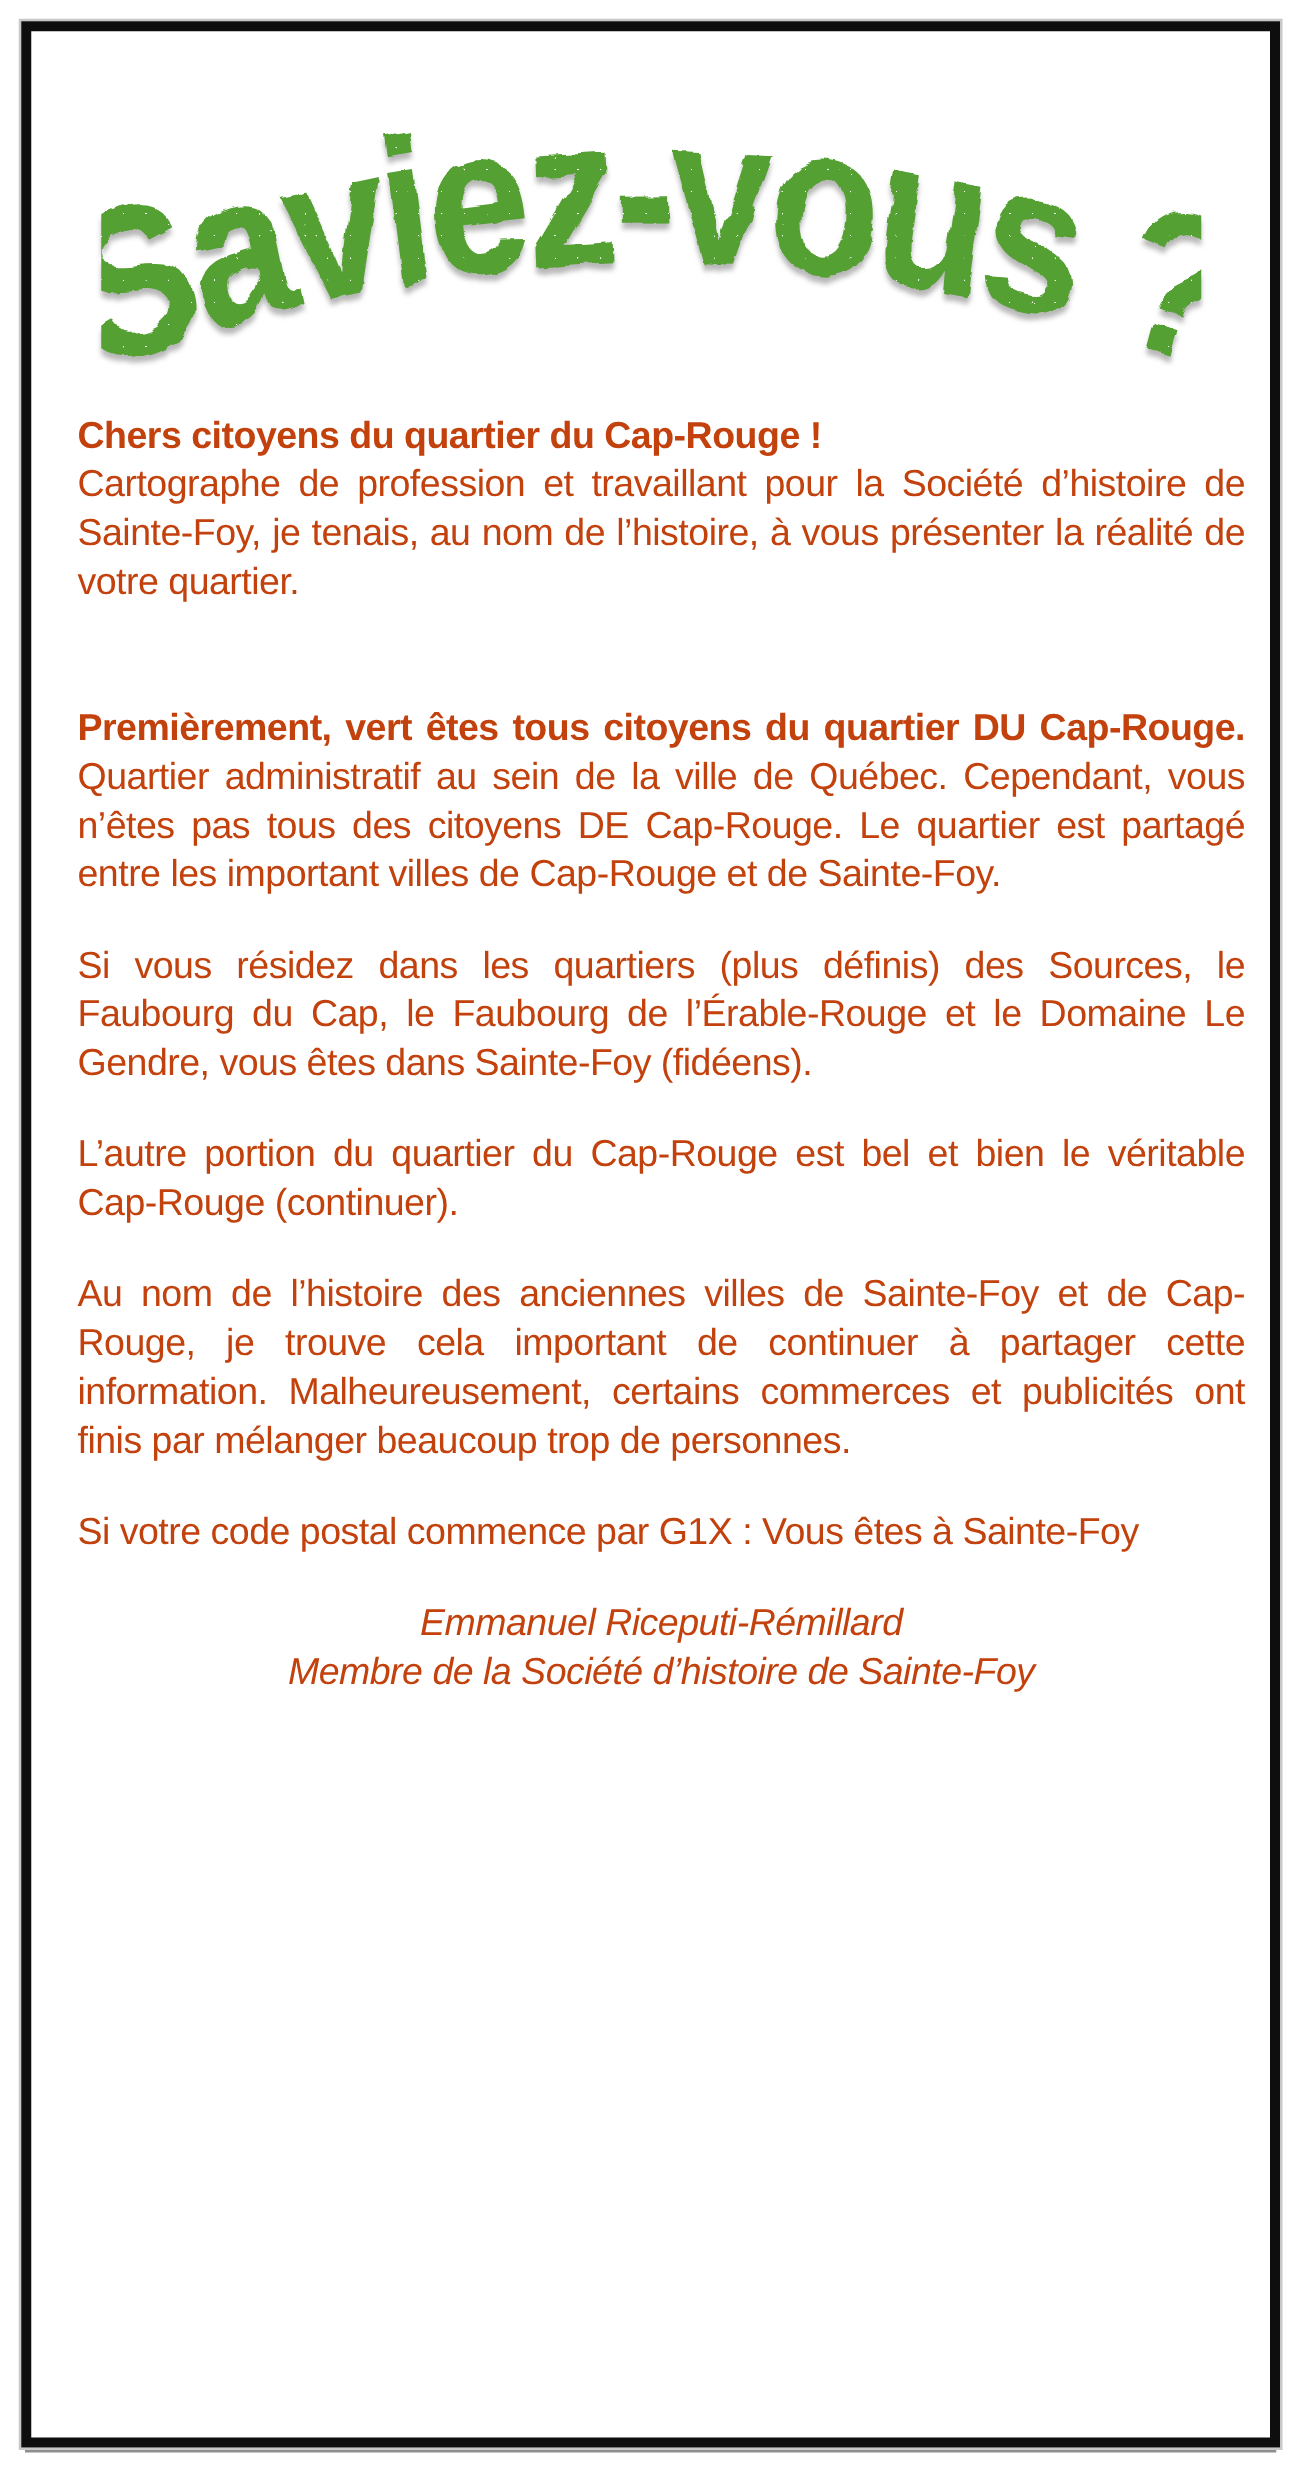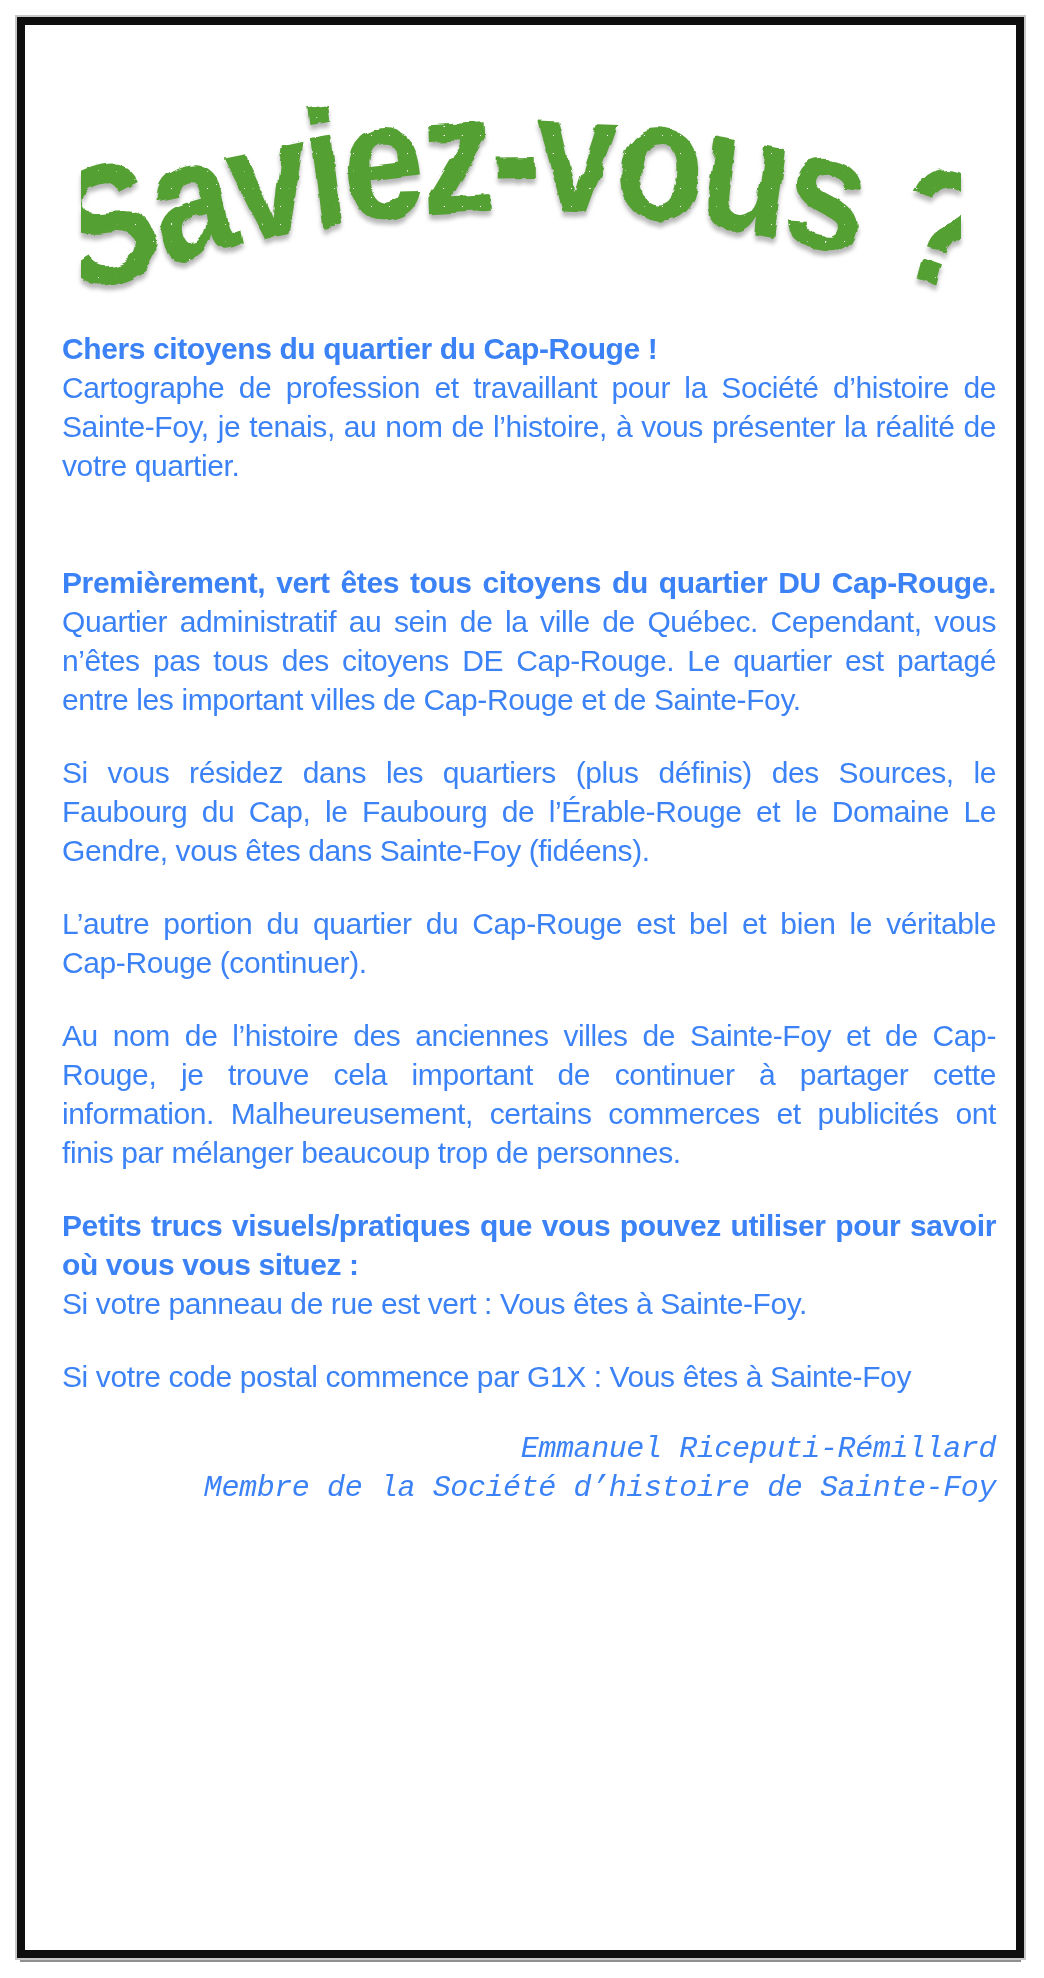--- a/index.html
+++ b/index.html
@@ -34,33 +34,32 @@
     font-family: "Liberation Sans", sans-serif;
     font-weight: bold;
     letter-spacing: -5px;
   }
   .content {
     margin-top: 18px;
     padding: 0 20px 0 37px;
     font-size: 30px;
     line-height: 39px;
     letter-spacing: -0.4px;
-    color: #3b82f6;
+    color: #c2410c;
     text-align: justify;
   }
   .content p { margin: 34px 0 0 0; }
   .content p.first { margin-top: 0; }
   .content p.gap-xl { margin-top: 78px; }
   .lead-line { display: block; font-weight: bold; }
   b, .bold-inline { font-weight: bold; }
   .signature {
     margin-top: 110px;
     font-style: italic;
-    text-align: right;
-    font-family: Liberation Mono, monospace;
+    text-align: center;
   }
   .signature .sig-line { display: block; }
 </style>
 </head>
 <body>
 
 <div class="sheet">
 
   <div class="title-wrap">
     <svg class="title-svg" width="880" height="228" viewBox="0 0 880 198" preserveAspectRatio="none">
@@ -106,24 +105,20 @@
     </p>
 
     <p>
       <span>L’autre portion du quartier du Cap-Rouge est bel et bien le véritable Cap-Rouge (continuer).</span>
     </p>
 
     <p>
       <span>Au nom de l’histoire des anciennes villes de Sainte-Foy et de Cap-Rouge, je trouve cela important de continuer à partager cette information. Malheureusement, certains commerces et publicités ont finis par mélanger beaucoup trop de personnes.</span>
     </p>
 
-    <p>
-      <span class="lead-line">Petits trucs visuels/pratiques que vous pouvez utiliser pour savoir où vous vous situez&nbsp;:</span>
-      <span>Si votre panneau de rue est vert&nbsp;: Vous êtes à Sainte-Foy.</span>
-    </p>
 
 
     <p>
       <span>Si votre code postal commence par G1X&nbsp;: Vous êtes à Sainte-Foy</span>
     </p>
 
 
 
     <p class="signature">
       <span class="sig-line">Emmanuel Riceputi-Rémillard</span>

